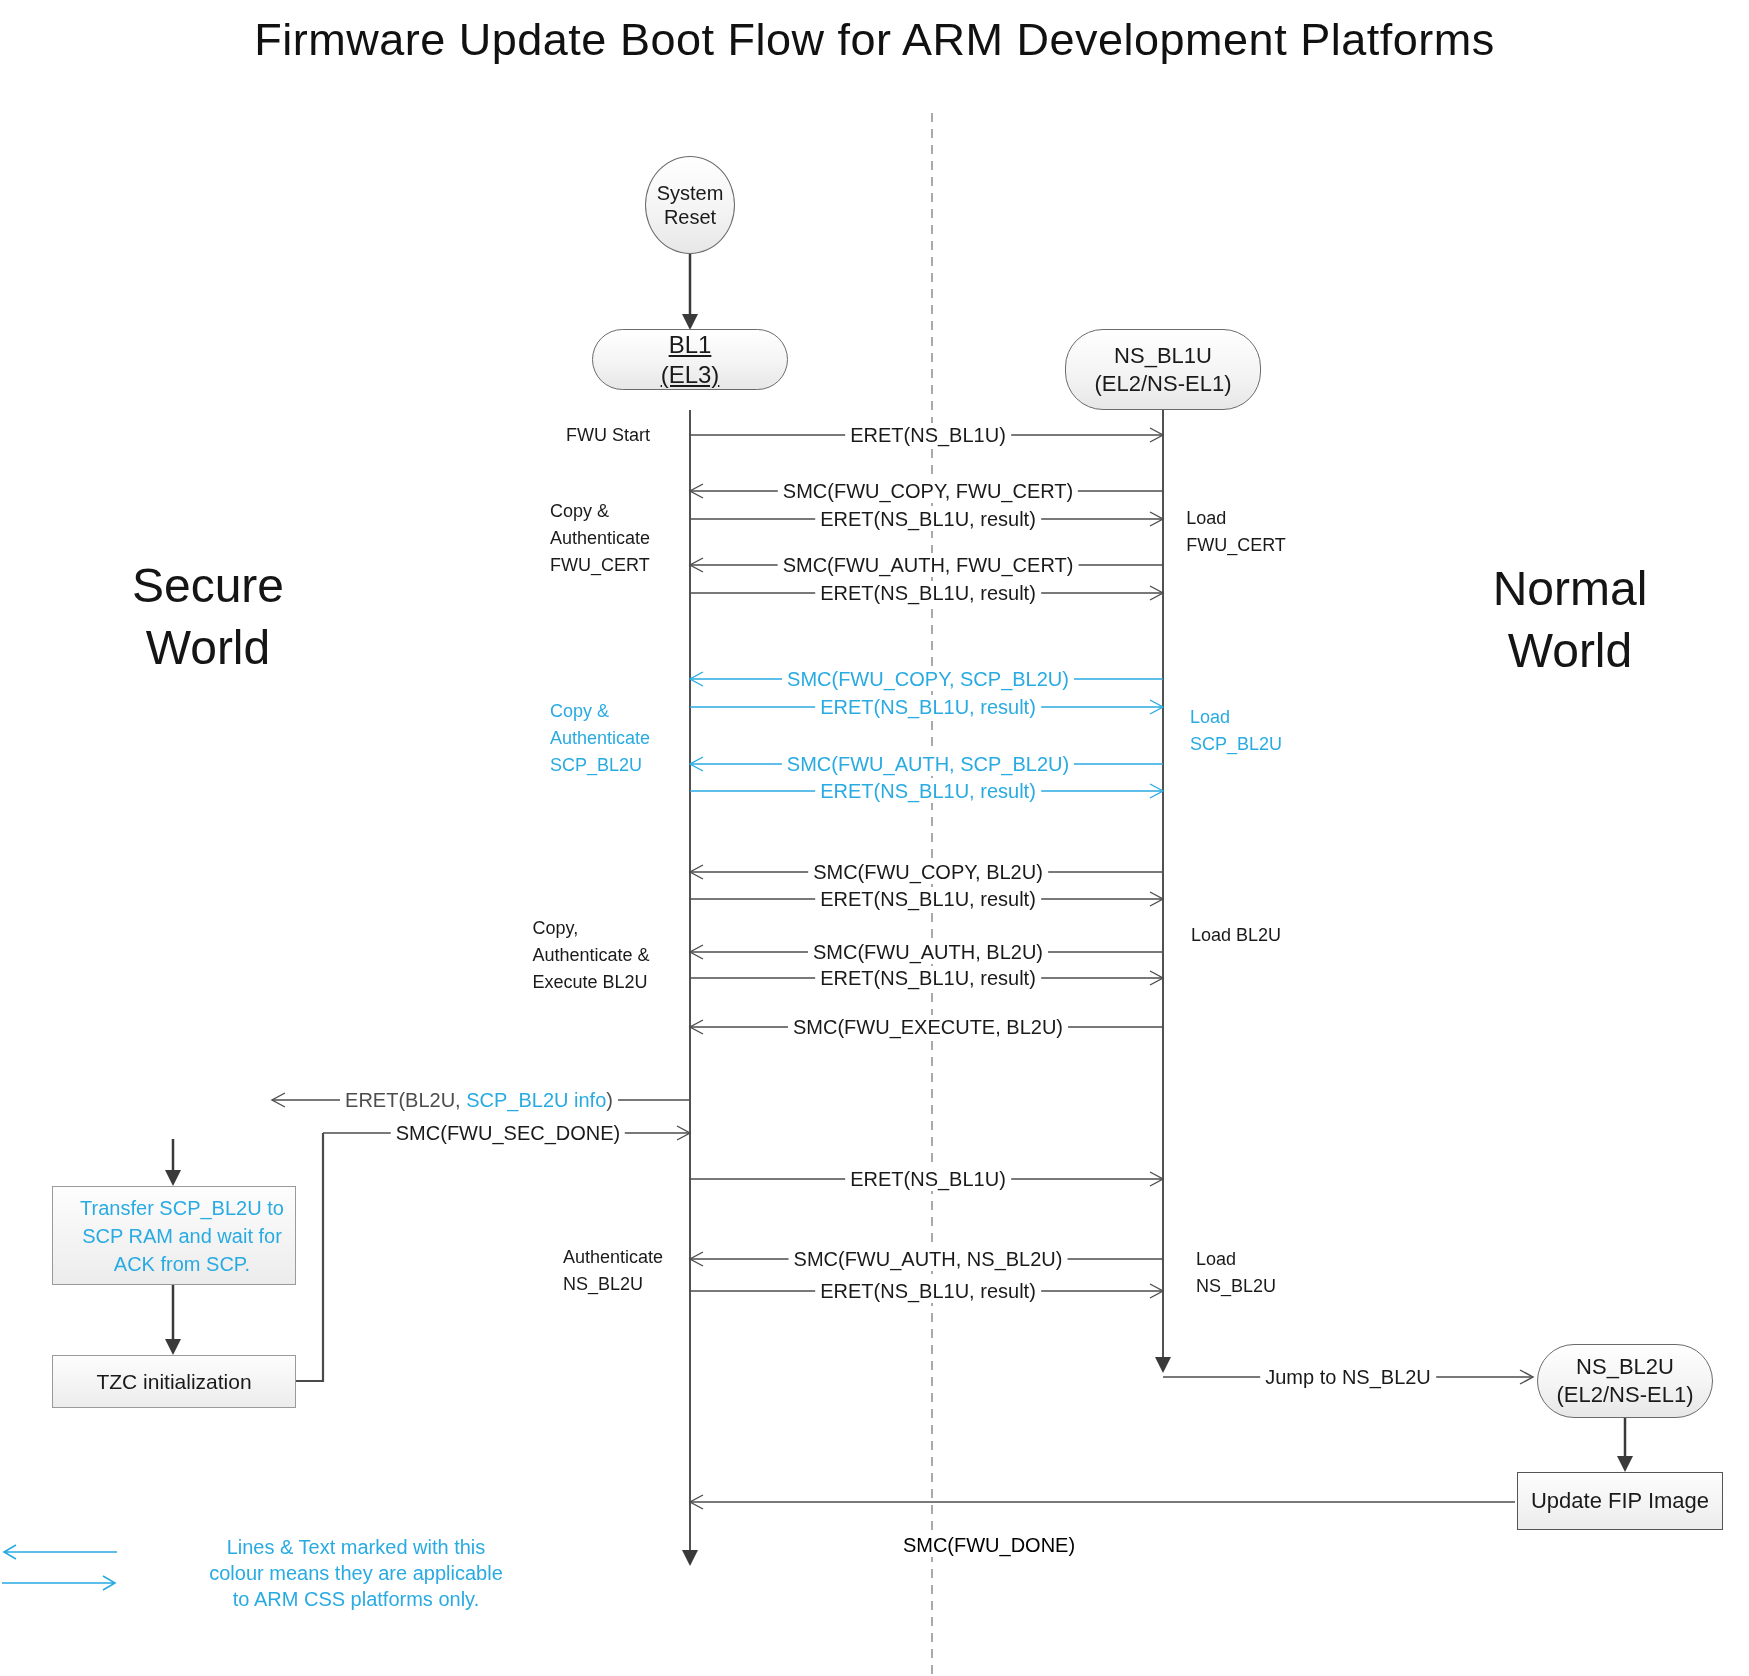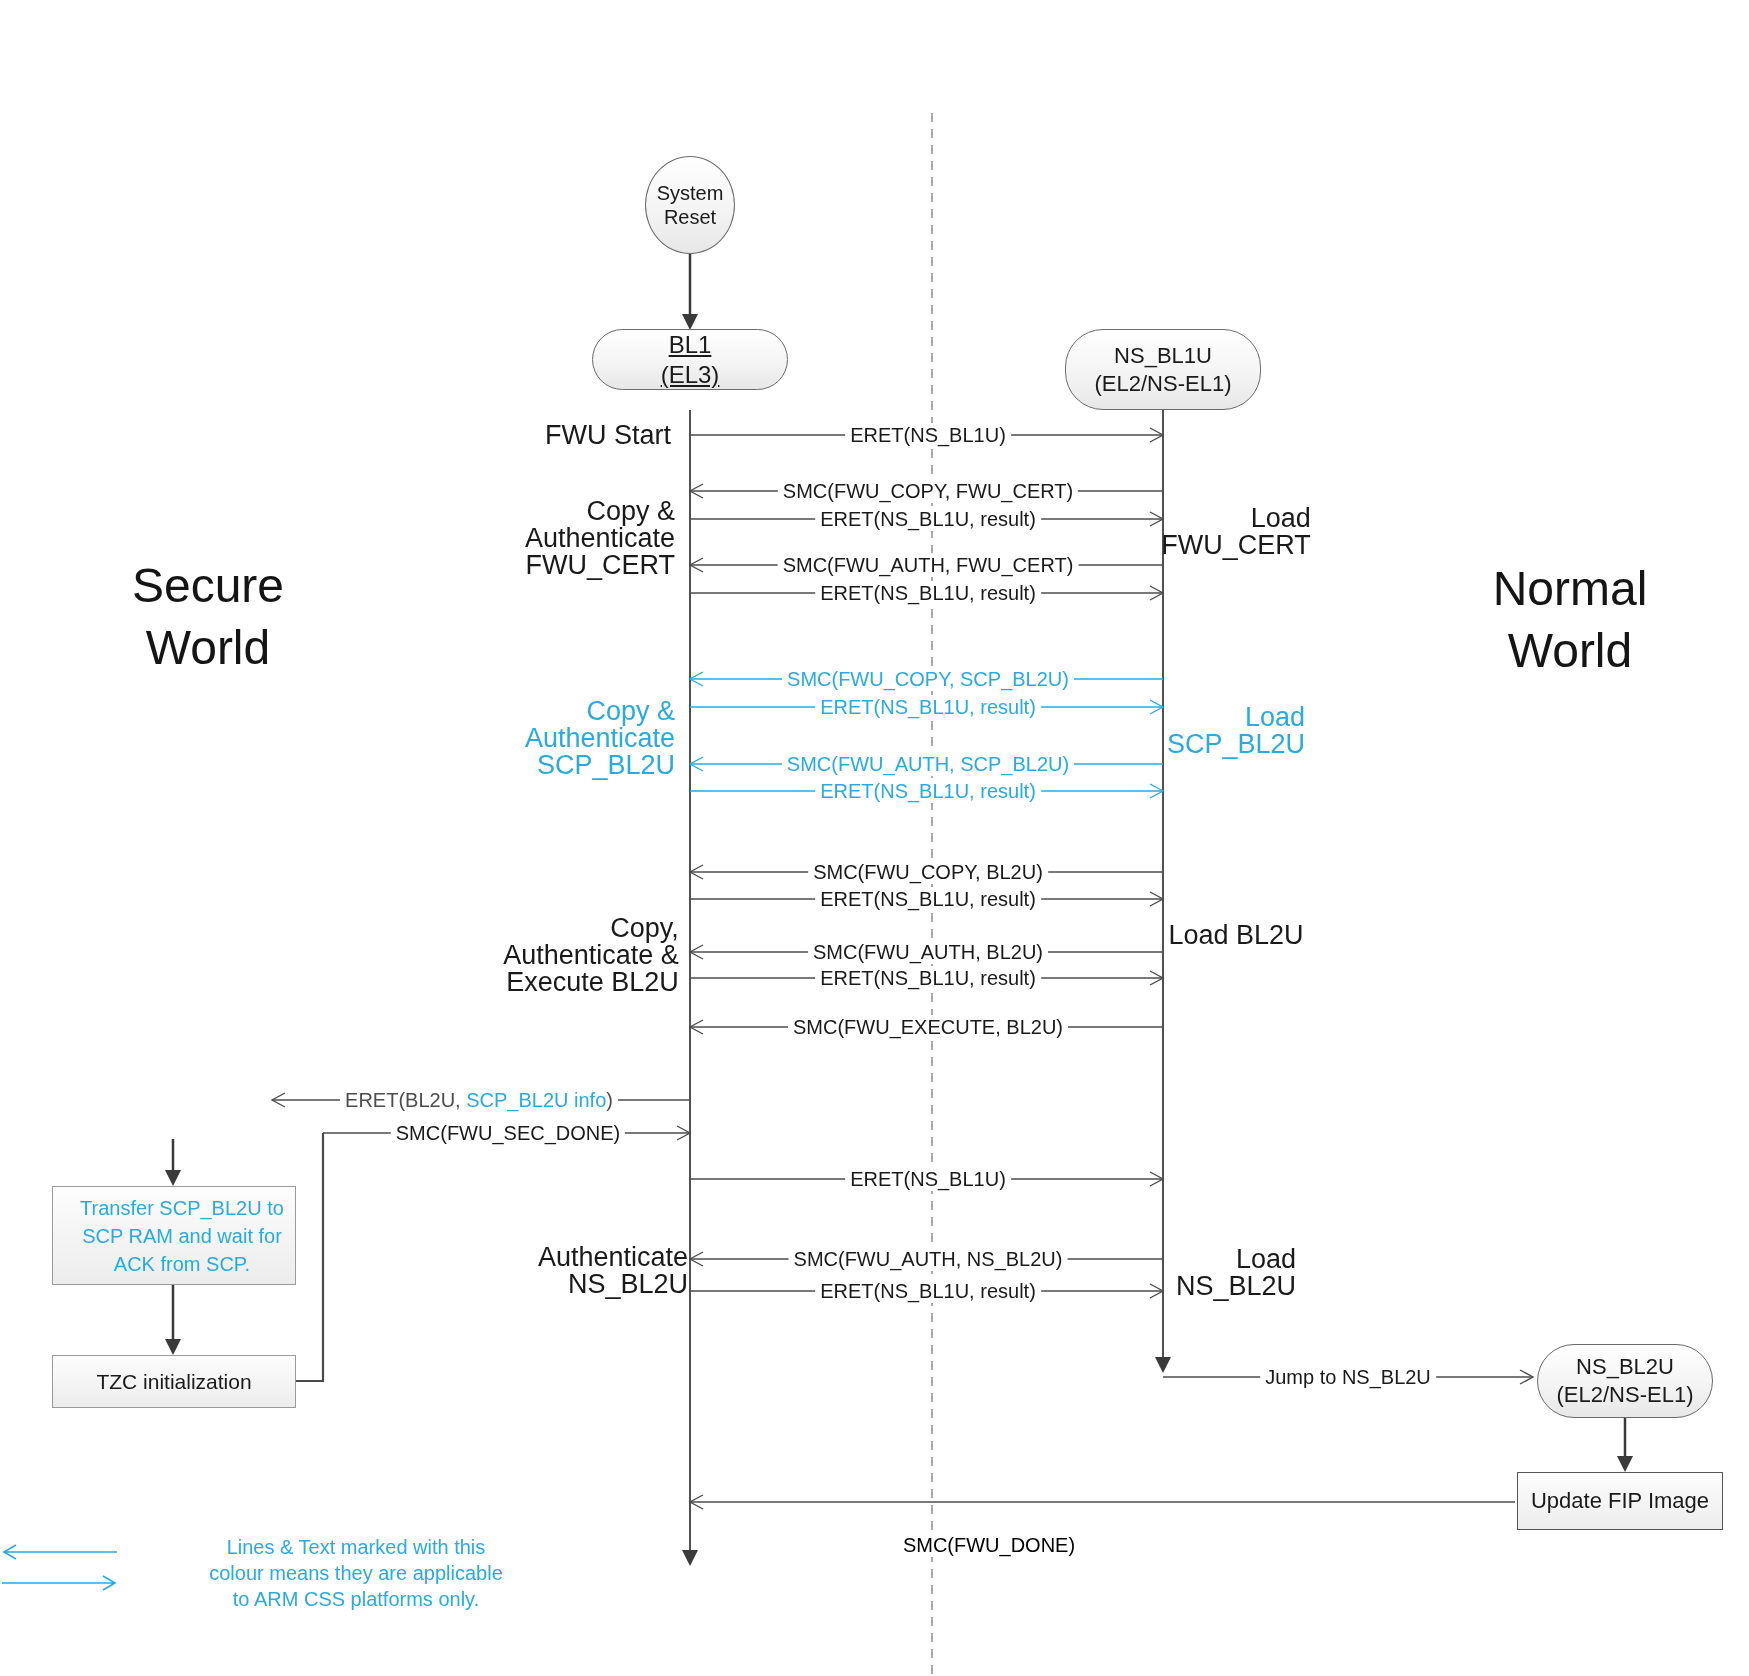--- a/index.html
+++ b/index.html
@@ -18,22 +18,22 @@
   .node .t1{font-size:24px;line-height:30px;}
   .node .t2{font-size:24px;line-height:30px;}
   .node.small-font .t1,.node.small-font .t2{font-size:22px;line-height:28px;}
   .procbox{display:flex;align-items:center;justify-content:center;text-align:center;
         background:linear-gradient(180deg,#fdfdfd,#ececec);
         border:1.2px solid #9a9a9a;box-sizing:border-box;}
   .procbox.dark{border:1.4px solid #555;}
   .blue{color:#29abe2;margin-left:16px;}
   .msg-label{position:absolute;transform:translate(-50%,-50%);background:#fff;
         font-size:20px;line-height:22px;padding:1px 5px;white-space:nowrap;}
-  .side-label{position:absolute;transform:translate(-50%,-50%);text-align:right;
-        font-size:27px;line-height:27px;white-space:pre-line;}
+  .side-label{position:absolute;transform:translate(-50%,-50%);text-align:left;
+        font-size:18px;line-height:27px;white-space:pre-line;}
   .legend-text{font-size:20px;line-height:26px;white-space:pre-line;}
   .transfer-text{font-size:20px;line-height:28px;white-space:pre-line;padding:0 8px;}
   .tzc-text,.fip-text{font-size:21px;}
   .fip-text{font-size:22px;}
 </style>
 </head>
 <body>
 
 <div id="canvas">
 
@@ -102,20 +102,21 @@
         <path d="M703,1252 L690,1259 L703,1266" stroke="#4d4d4d" fill="none" stroke-width="1.4"></path>
         <line x1="690" x2="1163" y1="1291" y2="1291" stroke="#4d4d4d" stroke-width="1.4"></line>
         <path d="M1150,1284 L1163,1291 L1150,1298" stroke="#4d4d4d" fill="none" stroke-width="1.4"></path>
         <line x1="1163" x2="1533" y1="1377" y2="1377" stroke="#4d4d4d" stroke-width="1.4"></line>
         <path d="M1520,1370 L1533,1377 L1520,1384" stroke="#4d4d4d" fill="none" stroke-width="1.4"></path>
         <line x1="690" x2="1515" y1="1502" y2="1502" stroke="#4d4d4d" stroke-width="1.4"></line>
         <path d="M703,1495 L690,1502 L703,1509" stroke="#4d4d4d" fill="none" stroke-width="1.4"></path>
       </g>
   </svg>
 
+  <div class="abs page-title" style="top:14px;left:0;">Firmware Update Boot Flow for ARM Development Platforms</div>
 
   <div class="abs ctr world-label" style="left:208px;top:617px;">Secure
 World</div>
   <div class="abs ctr world-label" style="left:1570px;top:620px;">Normal
 World</div>
 
   <div class="abs node ellipse" style="left:645px;top:156px;width:90px;height:98px;">
     <div style="font-size:20px;line-height:24px;text-align:center;white-space:pre-line;">System
 Reset</div>
   </div>

